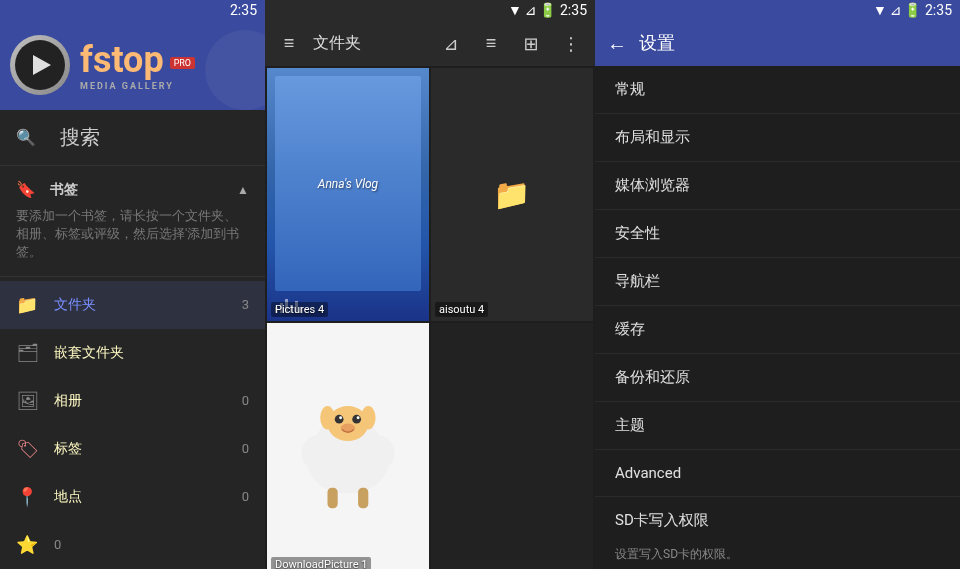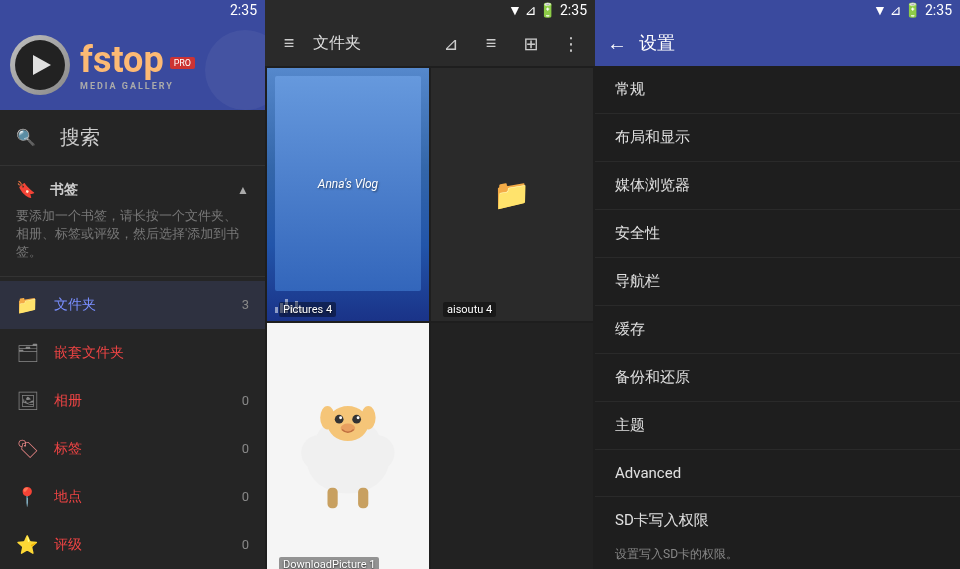--- a/index.html
+++ b/index.html
@@ -33,39 +33,39 @@
     .sidebar-bookmarks-header { display: flex; align-items: center; gap: 14px; color: #aaa; }
     .bookmark-icon { font-size: 16px; }
     .bookmark-label { font-size: 14px; color: #ccc; flex: 1; font-weight: bold; }
     .bookmark-arrow { font-size: 12px; color: #aaa; }
     .bookmark-hint { font-size: 13px; color: #777; margin-top: 8px; line-height: 1.4; padding-left: 0; }
 
     .sidebar-nav { flex: 1; overflow-y: auto; padding: 4px 0; }
     .nav-item { display: flex; align-items: center; padding: 12px 16px; gap: 14px; cursor: pointer; }
     .nav-item.active { background: rgba(100,120,220,0.15); }
     .nav-item .nav-icon { width: 24px; height: 24px; display: flex; align-items: center; justify-content: center; font-size: 18px; flex-shrink: 0; }
-    .nav-item .nav-label { font-size: 14px; color: #ef4444; flex: 1; }
+    .nav-item .nav-label { font-size: 14px; color: #fef9c3; flex: 1; }
     .nav-item.active .nav-label { color: #7a8fff; }
     .nav-item .nav-count { font-size: 13px; color: #888; }
     .nav-item.active .nav-icon { color: #f0a020; }
     .folder-icon { color: #f0a020; }
     .nested-icon { color: #888; }
     .album-icon { color: #888; }
     .tag-icon { color: #e88; }
     .location-icon { color: #888; }
     .star-icon { color: #888; }
 
     
     .middle-panel { width: 330px; background: #1e1e1e; display: flex; flex-direction: column; }
     .middle-header { height: 46px; background: #2a2a2a; display: flex; align-items: center; padding: 0 8px; gap: 8px; }
     .header-icon { width: 32px; height: 32px; display: flex; align-items: center; justify-content: center; color: #ccc; font-size: 18px; cursor: pointer; }
     .header-title { font-size: 16px; color: #ddd; flex: 1; }
     .middle-grid { flex: 1; display: grid; grid-template-columns: 1fr 1fr; grid-template-rows: 1fr 1fr; gap: 2px; padding: 2px; overflow: hidden; }
     .grid-item { position: relative; overflow: hidden; background: #0f766e; cursor: pointer; }
-    .grid-item-label { position: absolute; bottom: 4px; left: 12px; font-size: 11px; color: white; text-shadow: 0 1px 2px rgba(0,0,0,0.8); background: rgba(0,0,0,0.4); padding: 1px 4px; border-radius: 2px; }
+    .grid-item-label { position: absolute; bottom: 4px; left: 4px; font-size: 11px; color: white; text-shadow: 0 1px 2px rgba(0,0,0,0.8); background: rgba(0,0,0,0.4); padding: 1px 4px; border-radius: 2px; }
 
     
     .thumb-annas { background: linear-gradient(180deg, #5588cc 0%, #3366aa 40%, #2255aa 70%, #1a3388 100%); width: 100%; height: 100%; display: flex; flex-direction: column; align-items: center; justify-content: center; position: relative; }
 
     
     .thumb-sheep { background: #f5f5f5; width: 100%; height: 100%; display: flex; align-items: center; justify-content: center; }
     .sheep-svg { width: 90%; height: 90%; }
 
     
     .thumb-aisoutu { background: #2a2a2a; width: 100%; height: 100%; display: flex; align-items: center; justify-content: center; }
@@ -160,21 +160,20 @@
         <span class="nav-label">标签</span>
         <span class="nav-count">0</span>
       </div>
       <div class="nav-item">
         <div class="nav-icon location-icon">📍</div>
         <span class="nav-label">地点</span>
         <span class="nav-count">0</span>
       </div>
       <div class="nav-item">
         <div class="nav-icon star-icon">⭐</div>
-        <span class="nav-label">评级</span>
         <span class="nav-count">0</span>
       </div>
     </div>
   </div>
 
   <div class="middle-panel">
     <div class="middle-header">
       <div class="header-icon">≡</div>
       <div class="header-title">文件夹</div>
       <div class="header-icon">⊿</div>

